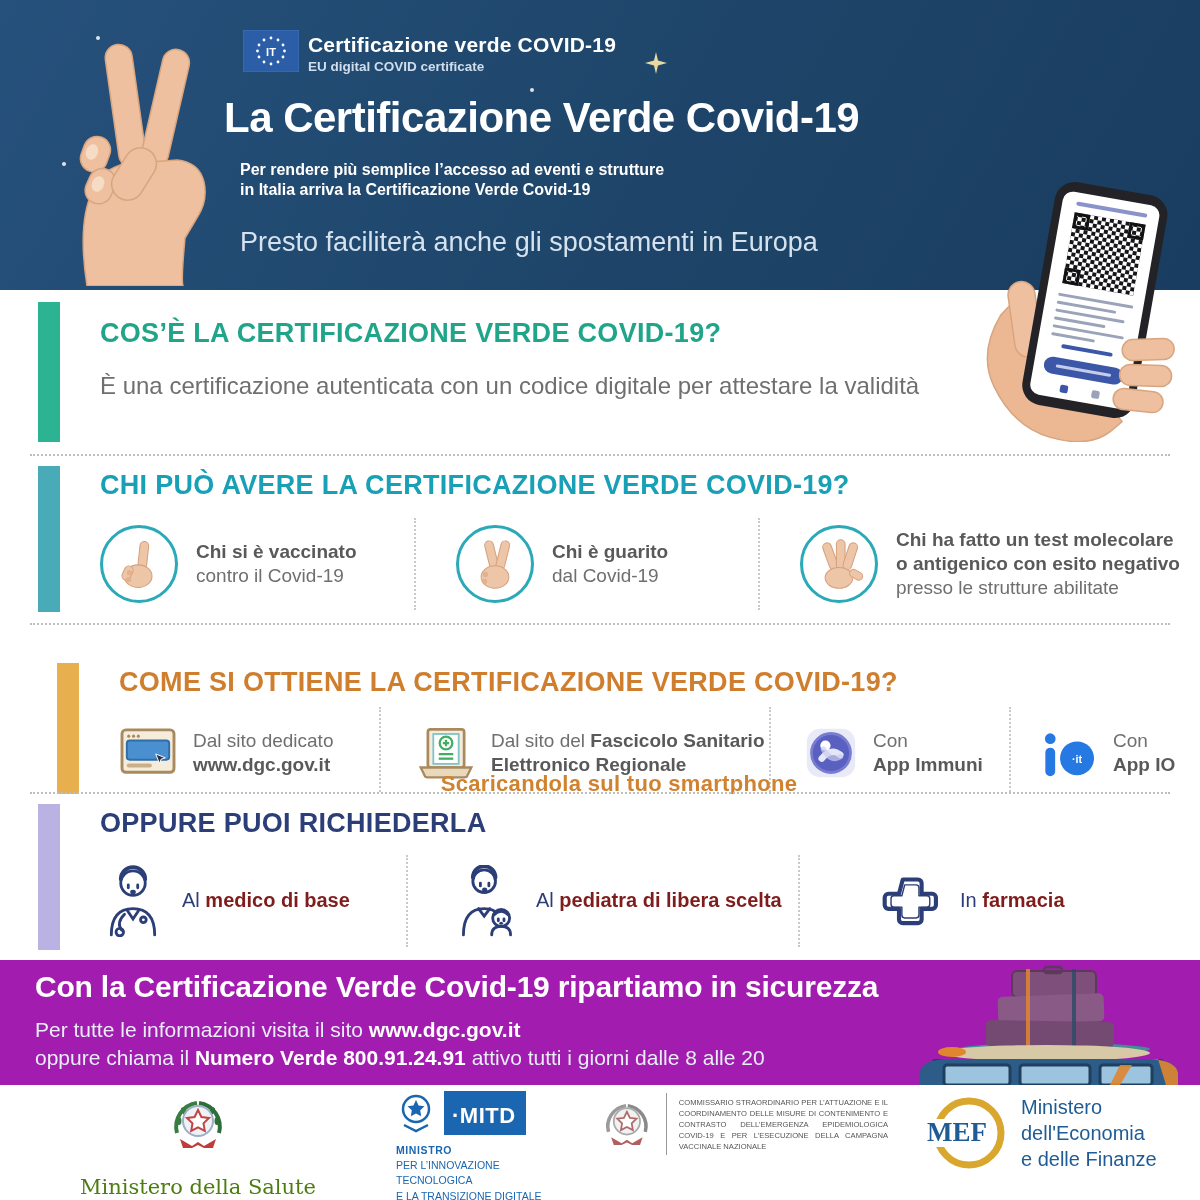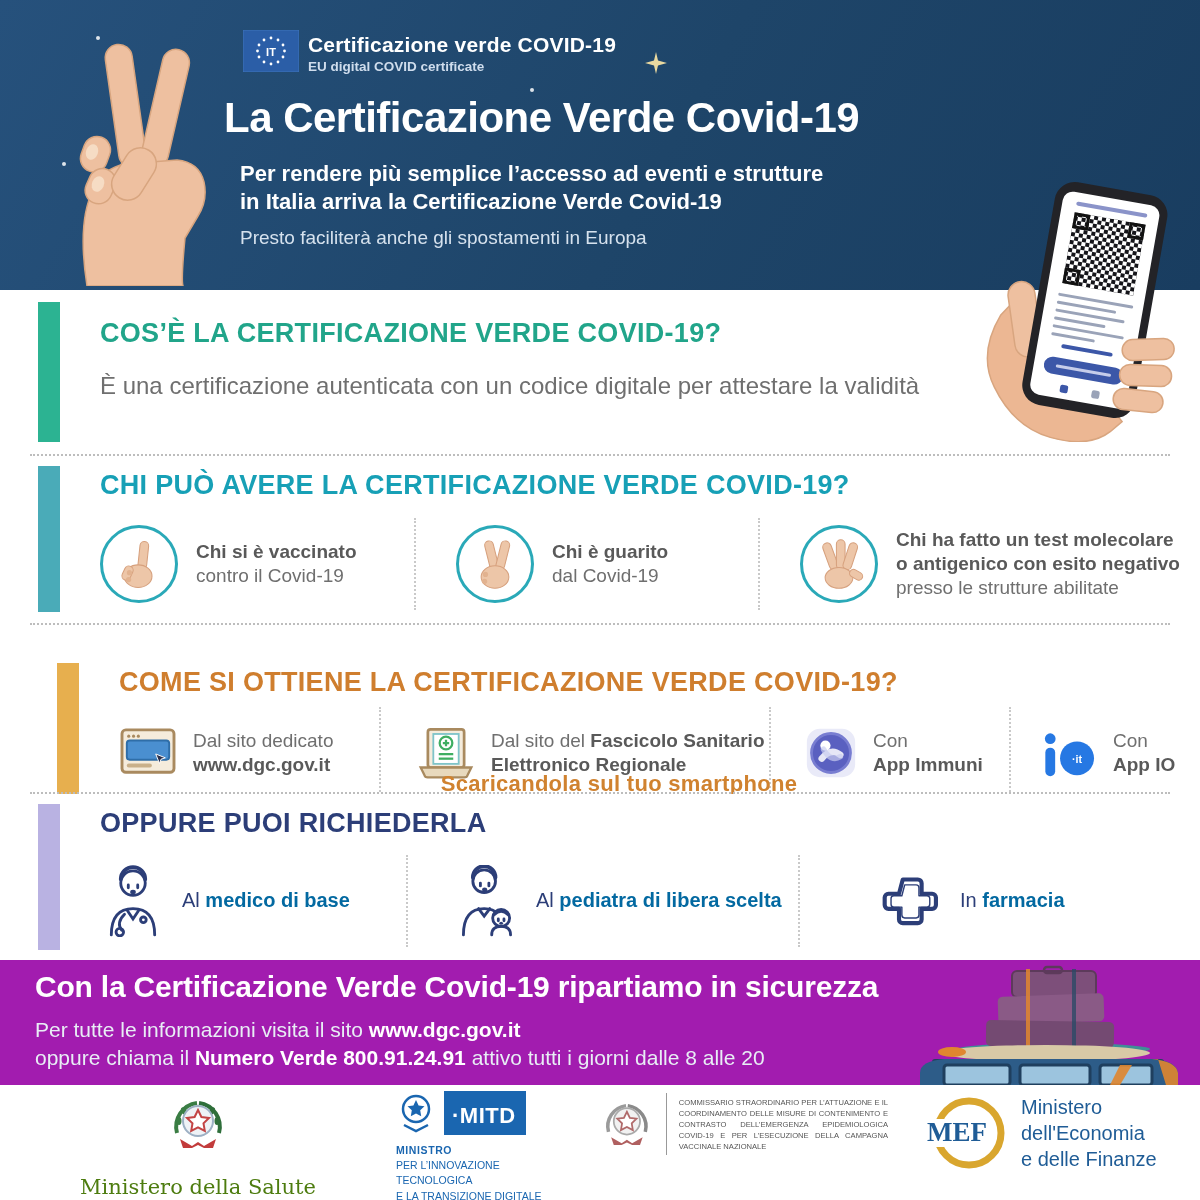--- a/index.html
+++ b/index.html
@@ -8,22 +8,22 @@
 
   
   .header{position:absolute;left:0;top:0;width:1200px;height:290px;
           background:linear-gradient(120deg,#26517c 0%,#1e4569 55%,#193d60 100%);}
   .sparkle{position:absolute;}
   .dot-sparkle{width:4px;height:4px;border-radius:50%;background:rgba(255,255,255,.85);}
   .eu-badge{position:absolute;left:243px;top:30px;}
   .badge-title{position:absolute;left:308px;top:33px;color:#fff;font-size:21px;font-weight:bold;letter-spacing:.2px;}
   .badge-sub{position:absolute;left:308px;top:59px;color:#cfdded;font-size:13.5px;font-weight:bold;text-align:right;}
   .main-title{position:absolute;left:224px;top:94px;color:#fff;font-size:42px;font-weight:bold;letter-spacing:-.5px;}
-  .subtitle{position:absolute;left:240px;top:160px;color:#fff;font-size:22px;font-weight:bold;line-height:1.28;}
-  .note{position:absolute;left:240px;top:227px;color:#d6e2ee;font-size:19px;}
+  .subtitle{position:absolute;left:240px;top:160px;color:#fff;font-size:16px;font-weight:bold;line-height:1.28;}
+  .note{position:absolute;left:240px;top:227px;color:#d6e2ee;font-size:27px;}
   .peace-hand{position:absolute;left:32px;top:18px;}
   .phone-hand{position:absolute;left:978px;top:180px;z-index:5;}
 
   
   .section{position:absolute;left:0;width:1200px;background:#fff;}
   #s1{top:290px;height:164px;}
   #s2{top:456px;height:167px;}
   #s3{top:653px;height:167px;margin-left:19px;}
   #s4{top:794px;height:166px;}
   .bar{position:absolute;left:38px;width:22px;}
@@ -56,21 +56,21 @@
             font-size:22px;font-weight:bold;color:#d0822f;letter-spacing:.3px;}
 
   
   .c2a{width:308px;} .c2b{width:330px;padding-left:34px;box-sizing:border-box;} .c2c{flex:1;padding-left:34px;box-sizing:border-box;}
   
   .c3a{width:260px;} .c3b{width:388px;padding-left:36px;box-sizing:border-box;}
   .c3c{width:238px;padding-left:34px;box-sizing:border-box;} .c3d{flex:1;padding-left:30px;box-sizing:border-box;}
   
   .c4a{width:306px;} .c4b{width:390px;padding-left:46px;box-sizing:border-box;} .c4c{flex:1;padding-left:76px;box-sizing:border-box;}
   #s4 .item-text{font-size:20px;color:#2c3e78;}
-  #s4 .item-text .b{color:#0369a1;}
+  #s4 .item-text .b{color:#7f1d1d;}
 
   
   .banner{position:absolute;left:0;top:960px;width:1200px;height:125px;background:#a21caf;}
   .banner h3{position:absolute;left:35px;top:10px;margin:0;color:#fff;font-size:30px;font-weight:bold;letter-spacing:-.2px;}
   .banner .bline{position:absolute;left:35px;color:#e8eef5;font-size:21px;}
   .banner .bl1{top:58px;} .banner .bl2{top:86px;}
   .banner .bb{font-weight:bold;color:#fff;}
   .van{position:absolute;right:18px;bottom:0;}
 
   

